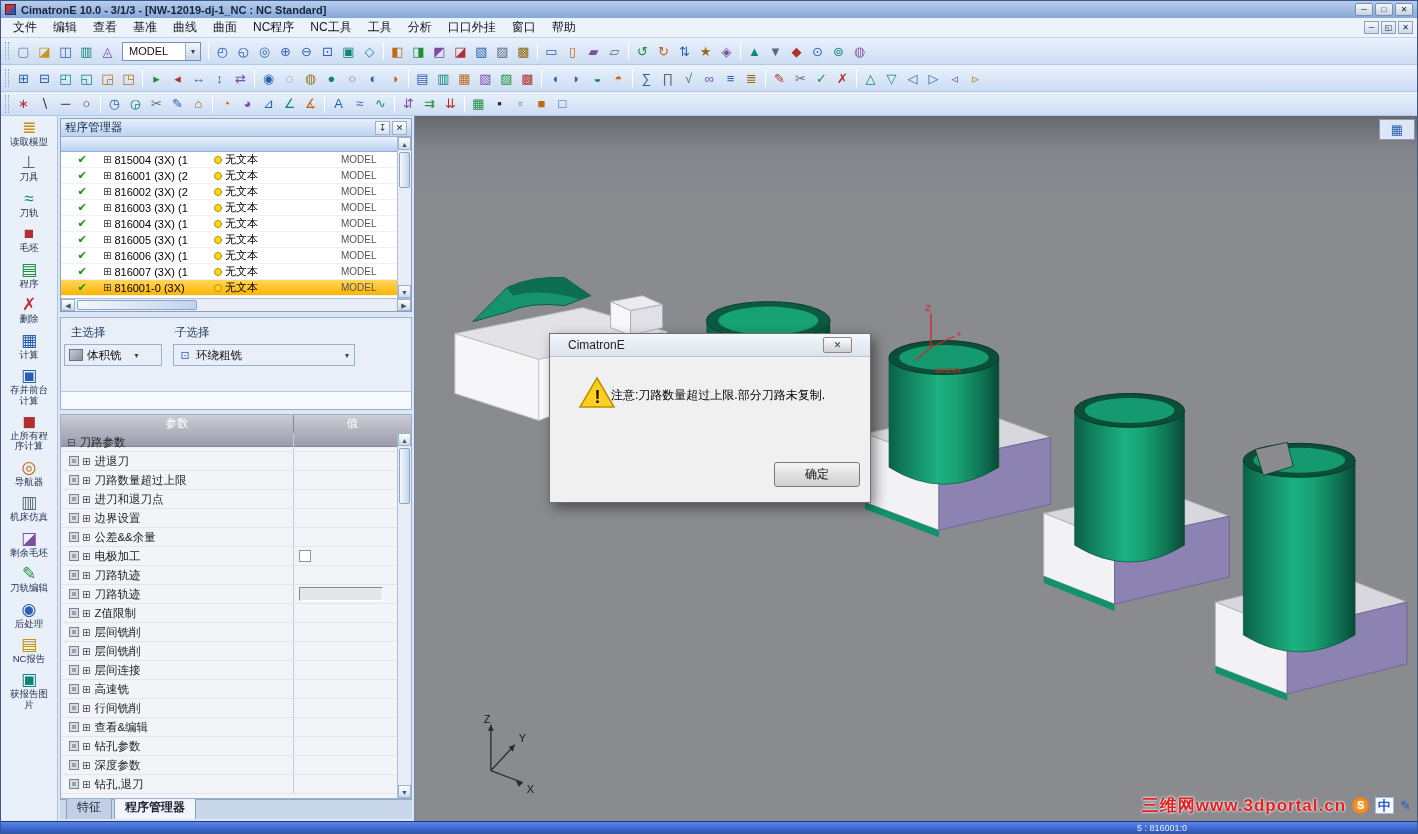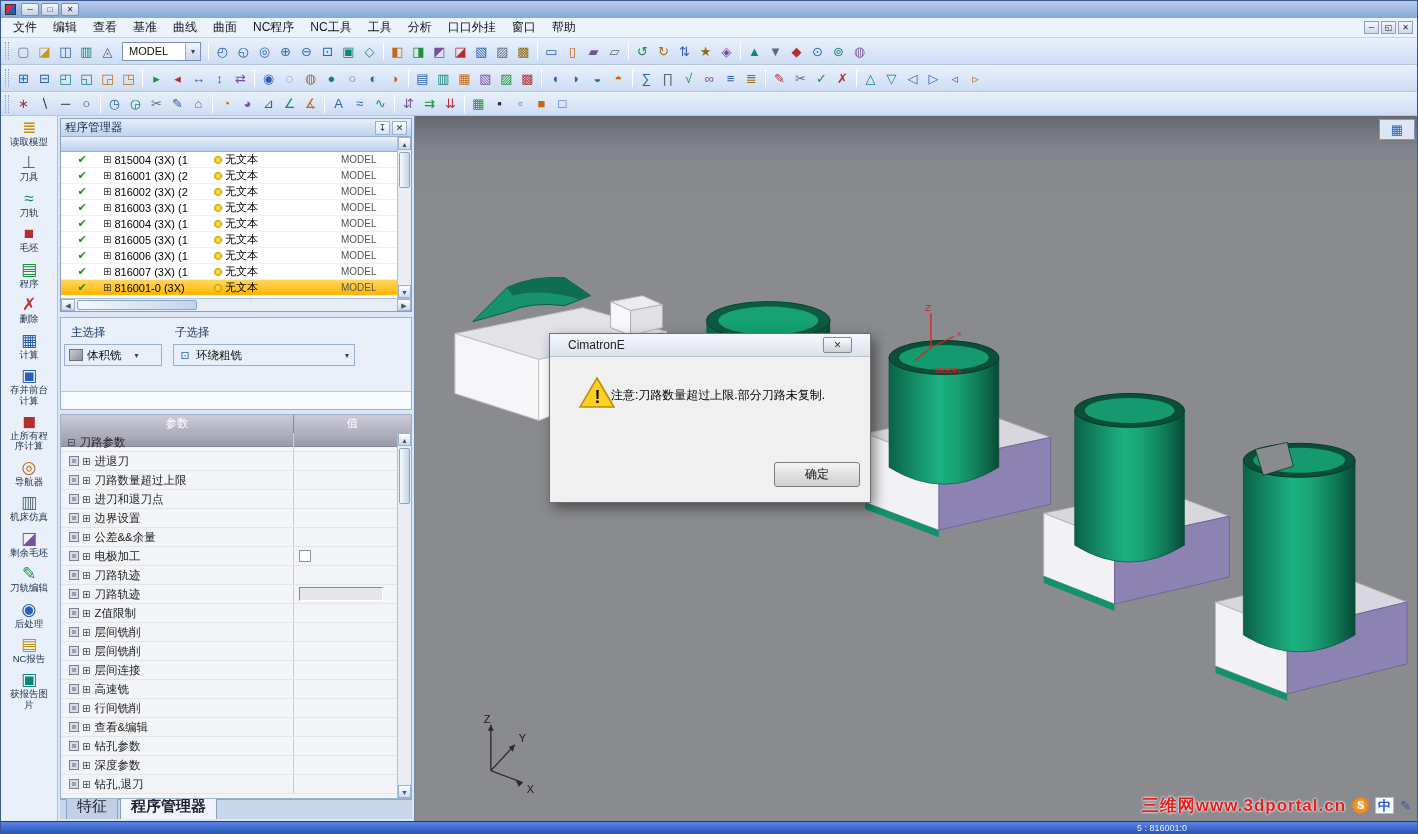--- a/index.html
+++ b/index.html
@@ -92,21 +92,21 @@
   .plabel { font-size:11.5px; color:#222; white-space:nowrap; }
   .pcb { display:none; width:12px; height:12px; background:#fff; border:1px solid #8a94a4; }
   .prow.has-cb .pcb { display:block; }
   .pinp { display:none; width:84px; height:14px; background:#e4e6ea; border-top:1px solid #888; border-left:1px solid #888; border-bottom:1px solid #fff; border-right:1px solid #fff; }
   .prow.has-input .pinp { display:block; }
   .param-vscroll { position:absolute; top:18px; right:0; bottom:0; width:14px; background:#e9eef6; border-left:1px solid #b0c0d8; display:flex; flex-direction:column; }
   .vthumb2 { height:56px; margin:2px 1px; }
 
   
   .tabsrow { height:20px; display:flex; align-items:flex-end; padding-left:6px; background:#c9d7ea; border-top:1px solid #98a8c0; }
-  .tab { font-size:15px; color:#223; padding:2px 10px 3px; background:#c2d0e6; border:1px solid #8aa0c0; border-bottom:none; border-radius:3px 3px 0 0; margin-right:2px; }
+  .tab { font-size:12px; color:#223; padding:2px 10px 3px; background:#c2d0e6; border:1px solid #8aa0c0; border-bottom:none; border-radius:3px 3px 0 0; margin-right:2px; }
   .tab.active { background:#f2f6fc; font-weight:bold; }
 
   
   .viewport { flex:1; position:relative; background:linear-gradient(#68696f,#85868b 5%,#8a8b8f 12%); overflow:hidden; }
   .mini-toolbar { position:absolute; top:3px; right:2px; width:36px; height:21px; background:#dce6f4; border:1px solid #8899b0; display:flex; align-items:center; justify-content:center; z-index:3; }
   .mini-toolbar span { font-size:13px; color:#2b5fb0; }
   .scene { position:absolute; inset:0; }
 
   
   .dialog { position:absolute; left:548px; top:332px; width:322px; height:170px; background:#f0f0f0; border:1px solid #6f6f6f; box-shadow:4px 5px 12px rgba(0,0,0,.45); z-index:10; }
@@ -127,20 +127,21 @@
   .statusbar { position:absolute; left:0; right:0; bottom:0; height:12px; background:linear-gradient(#5b86e8,#2a55b8); border-top:1px solid #1a3a88; }
   .status-right { position:absolute; right:230px; top:1px; font-size:9px; color:#e8eeff; }
 </style>
 </head>
 <body>
 
 <div class="app">
 
   <div class="titlebar">
     <div class="app-logo"></div>
+    <div class="title-text">CimatronE 10.0 - 3/1/3 - [NW-12019-dj-1_NC : NC Standard]</div>
     <div class="winbtns">
       <div class="winbtn">─</div>
       <div class="winbtn">□</div>
       <div class="winbtn">✕</div>
     </div>
   </div>
 
   <div class="menubar">
 
       <span class="menu-item">文件</span>

